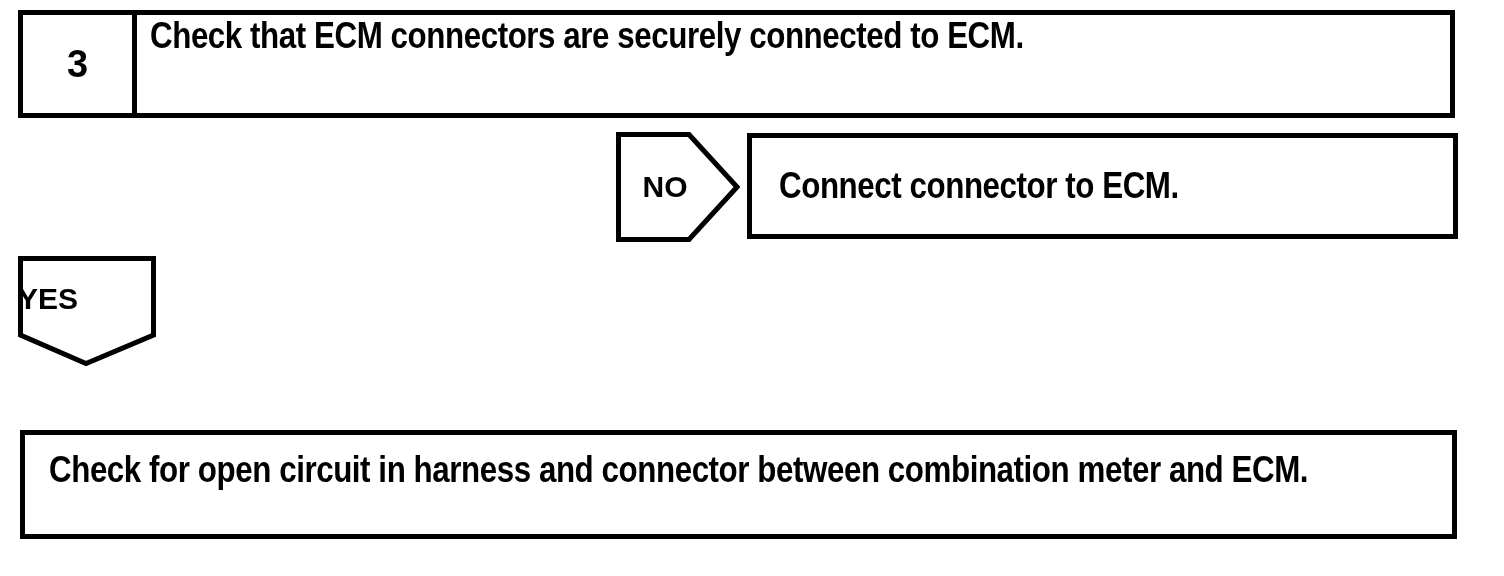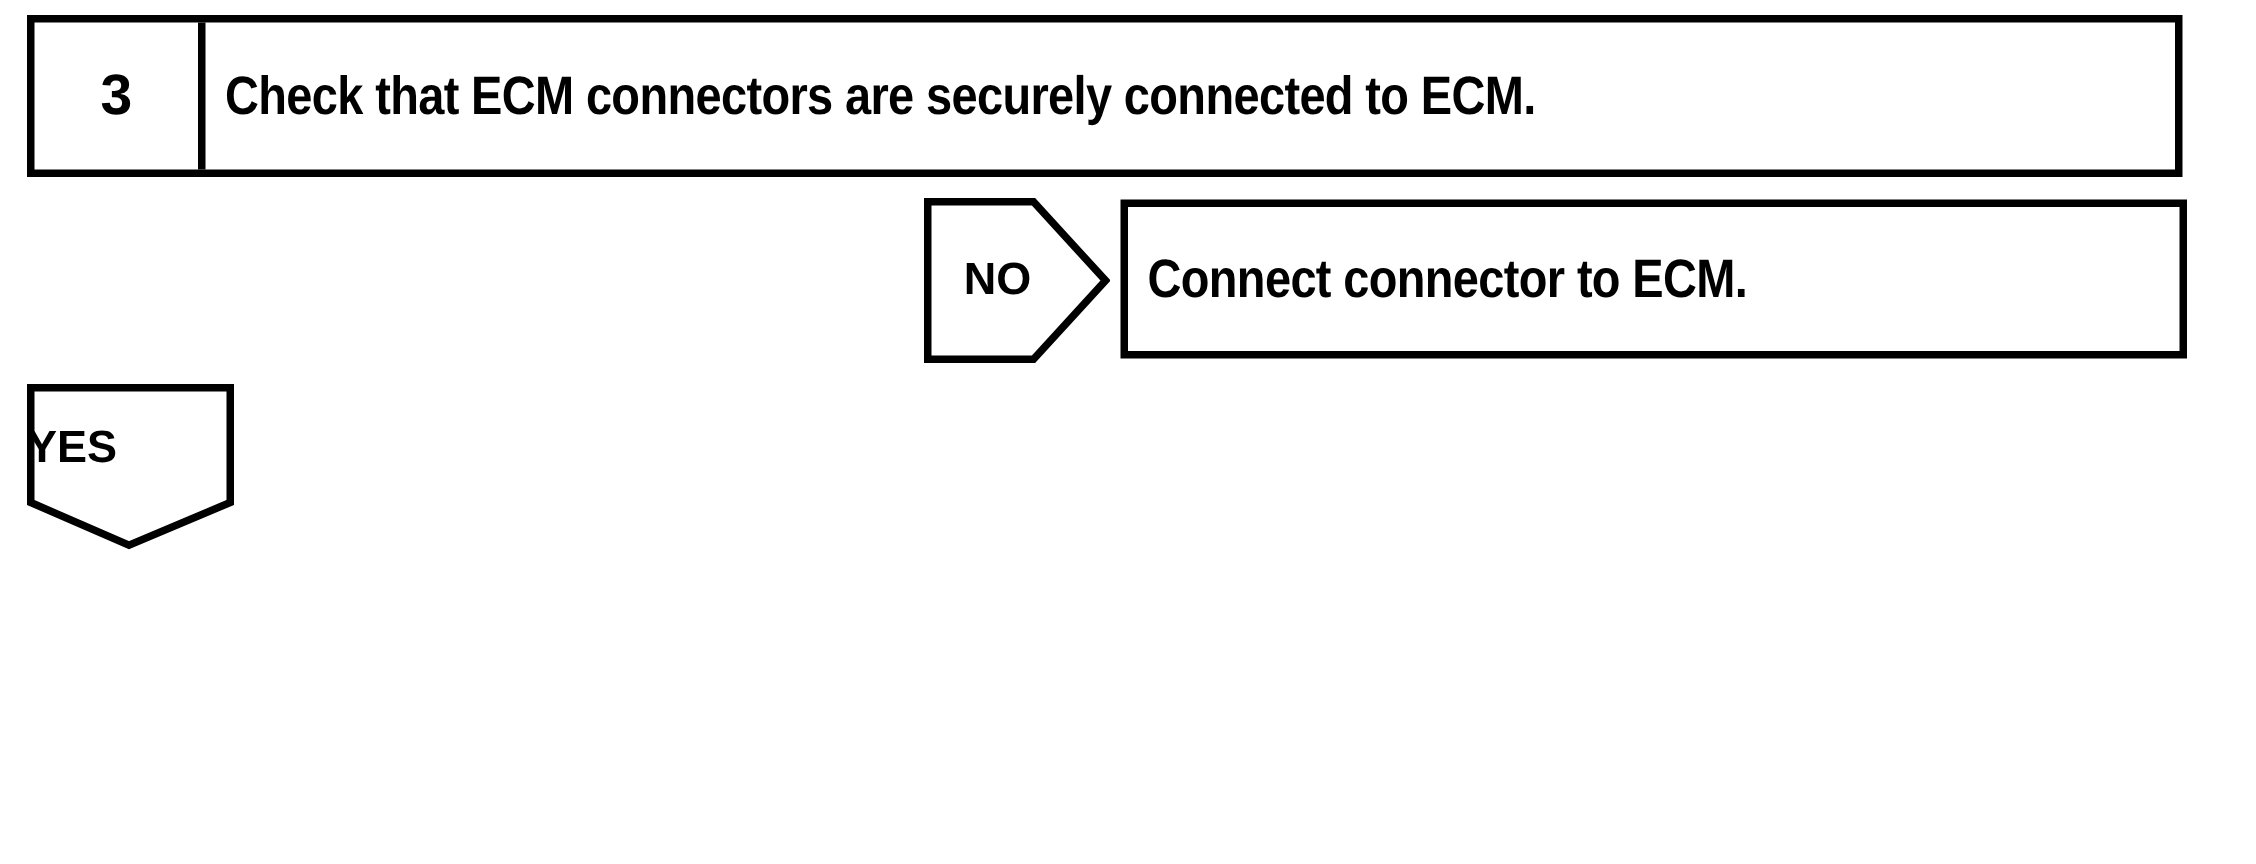--- a/index.html
+++ b/index.html
@@ -35,32 +35,32 @@
     border-right: 5px solid #000000;
     display: flex;
     align-items: center;
     justify-content: center;
     font-size: 38px;
     flex: none;
   }
   .step-text-cell {
     flex: 1;
     display: flex;
-    align-items: center;
+    align-items: flex-start;
     padding-left: 13px;
     font-size: 36px;
   }
   .action-box {
     left: 747px;
     top: 133px;
     width: 711px;
     height: 106px;
     display: flex;
     align-items: center;
-    padding-left: 13px;
+    padding-left: 27px;
     font-size: 36px;
   }
   .result-box {
     left: 20px;
     top: 430px;
     width: 1437px;
     height: 109px;
     padding: 14px 0 0 24px;
     font-size: 36px;
   }
@@ -137,14 +137,17 @@
     <span class="t">Connect connector to ECM.</span>
   </div>
 
   <div class="pentagon yes-pentagon">
     <svg width="138" height="112" viewBox="0 0 138 112">
       <polygon points="2.5,2.5 135.5,2.5 135.5,79 68,107.5 2.5,79" fill="#ffffff" stroke="#000000" stroke-width="5" stroke-linejoin="miter"></polygon>
     </svg>
     <span class="yes-label">YES</span>
   </div>
 
+  <div class="box result-box">
+    <span class="t">Check for open circuit in harness and connector between combination meter and ECM.</span>
+  </div>
 
 </div>
 
 </body></html>

